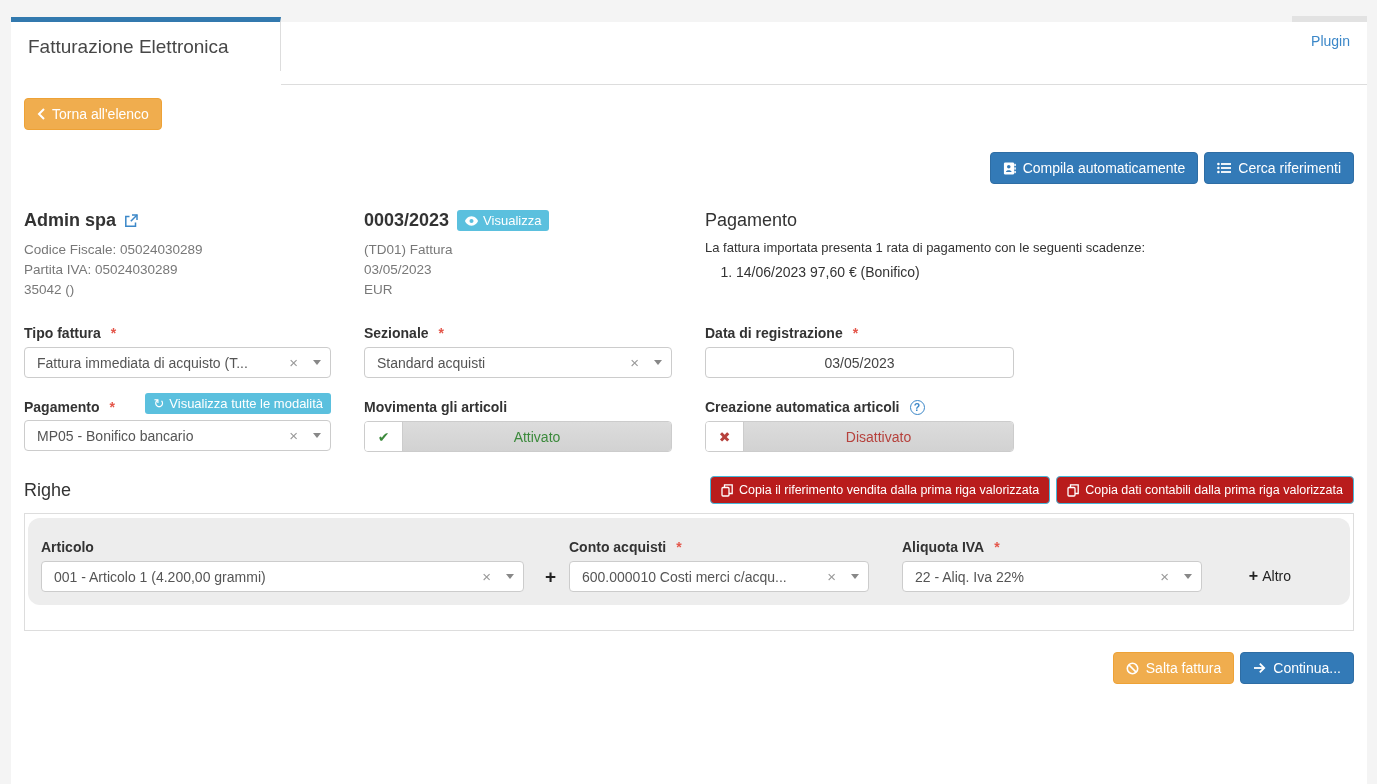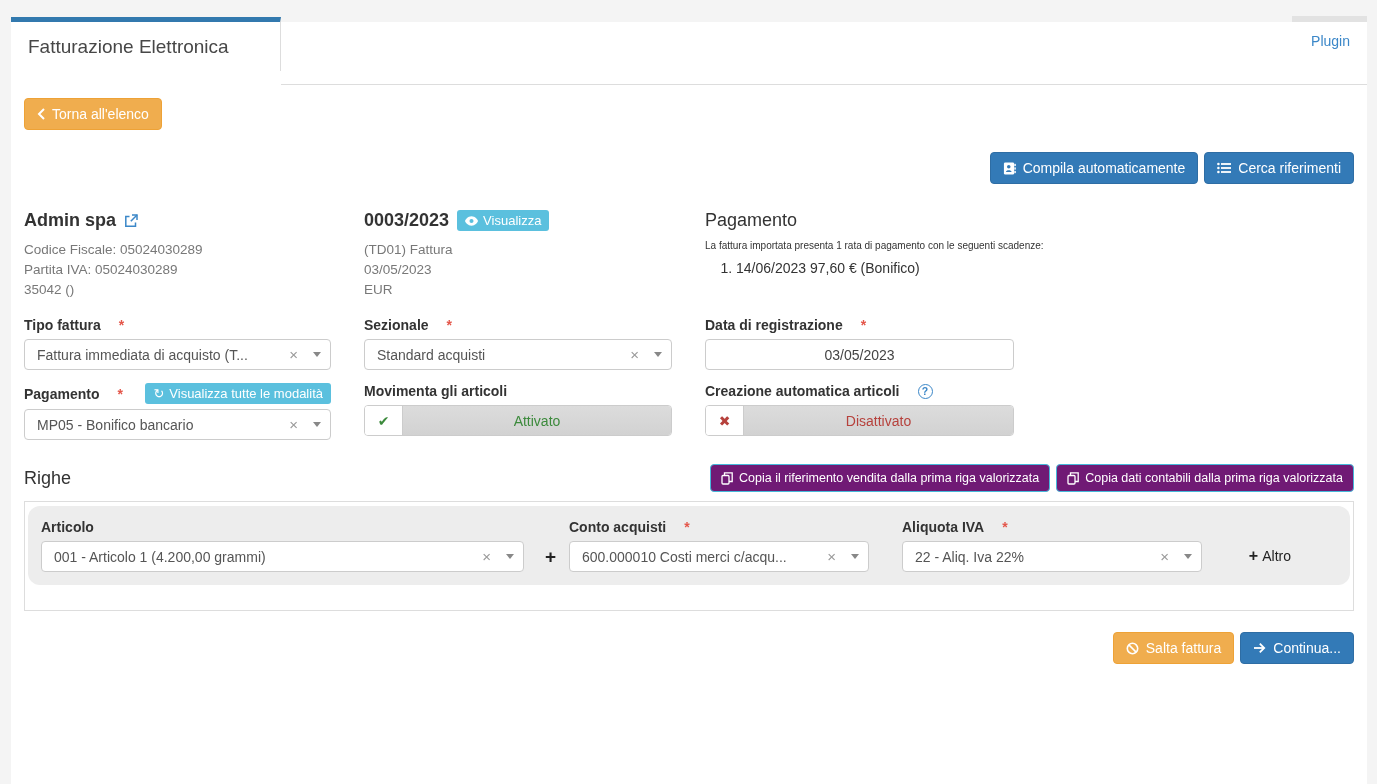--- a/index.html
+++ b/index.html
@@ -22,38 +22,38 @@
   }
   .inactive-strip { position:absolute; right:10px; top:16px; width:75px; height:6px; background:#e2e2e2; }
   .plugin-link { position:absolute; right:27px; top:33px; color:#3b87c8; font-size:14px; text-decoration:none; cursor:pointer; }
   
   .container { margin:0 10px 0 11px; background:#fff; height:699px; padding:13px 13px 0; position:relative; }
   
   .btn { display:inline-flex; align-items:center; gap:7px; border-radius:4px; font-size:14px;
          padding:6px 12px; color:#fff; cursor:pointer; border:1px solid transparent; line-height:18px; white-space:nowrap; }
   .btn-warning { background:#f0ad4e; border-color:#eea236; }
   .btn-primary { background:#337ab7; border-color:#2e6da4; }
-  .btn-info { background:#701a75; border-color:#46b8da; }
+  .btn-info { background:#b91c1c; border-color:#46b8da; }
   .btn-sm { font-size:12.5px; padding:4px 10px; gap:6px; }
   .actions-row { margin-top:22px; display:flex; justify-content:flex-end; gap:6px; }
   
   .info-grid { margin-top:26px; display:grid; grid-template-columns:340px 341px 1fr; }
   .h2 { font-size:18px; margin:0 0 9px; font-weight:bold; display:flex; align-items:center; gap:8px; }
   .h2-light { font-weight:normal; }
   .muted-line { font-size:13.5px; color:#787878; line-height:20px; }
   .badge-info { display:inline-flex; align-items:center; gap:5px; background:#5bc0de; color:#fff;
                 font-size:13px; font-weight:normal; border-radius:3px; padding:3px 8px; cursor:pointer; }
-  .pay-desc { font-size:10px; margin-top:9px; }
+  .pay-desc { font-size:13px; margin-top:9px; }
   .pay-list { margin:7px 0 0; padding-left:31px; }
   .pay-list li { font-size:14px; line-height:20px; }
   
   .form-grid { display:grid; grid-template-columns:340px 341px 1fr; }
   .row1 { margin-top:17px; }
   .row2 { margin-top:13px; }
-  .f-label { font-weight:bold; font-size:14px; margin-bottom:6px; display:flex; align-items:center; gap:18px; }
+  .f-label { font-weight:bold; font-size:14px; margin-bottom:6px; display:flex; align-items:center; gap:10px;margin-top:8px; }
   .req { color:#e4564a; }
   .label-flex { width:307px; display:flex; align-items:center; justify-content:space-between; margin-bottom:5px; }
   .label-flex .f-label { margin-bottom:0; }
   .s2 { height:31px; background:#fff; border:1px solid #ccc; border-radius:4px;
         display:flex; align-items:center; padding:0 9px 0 12px; color:#555; cursor:pointer; }
   .s2-text { flex:1; overflow:hidden; white-space:nowrap; }
   .s2-clear { color:#999; font-size:15px; cursor:pointer; padding:0 3px; }
   .s2-arrow { width:0; height:0; border-left:4px solid transparent; border-right:4px solid transparent;
               border-top:5px solid #888; margin-left:12px; }
   .w307 { width:307px; } .w308 { width:308px; } .w309 { width:309px; }

